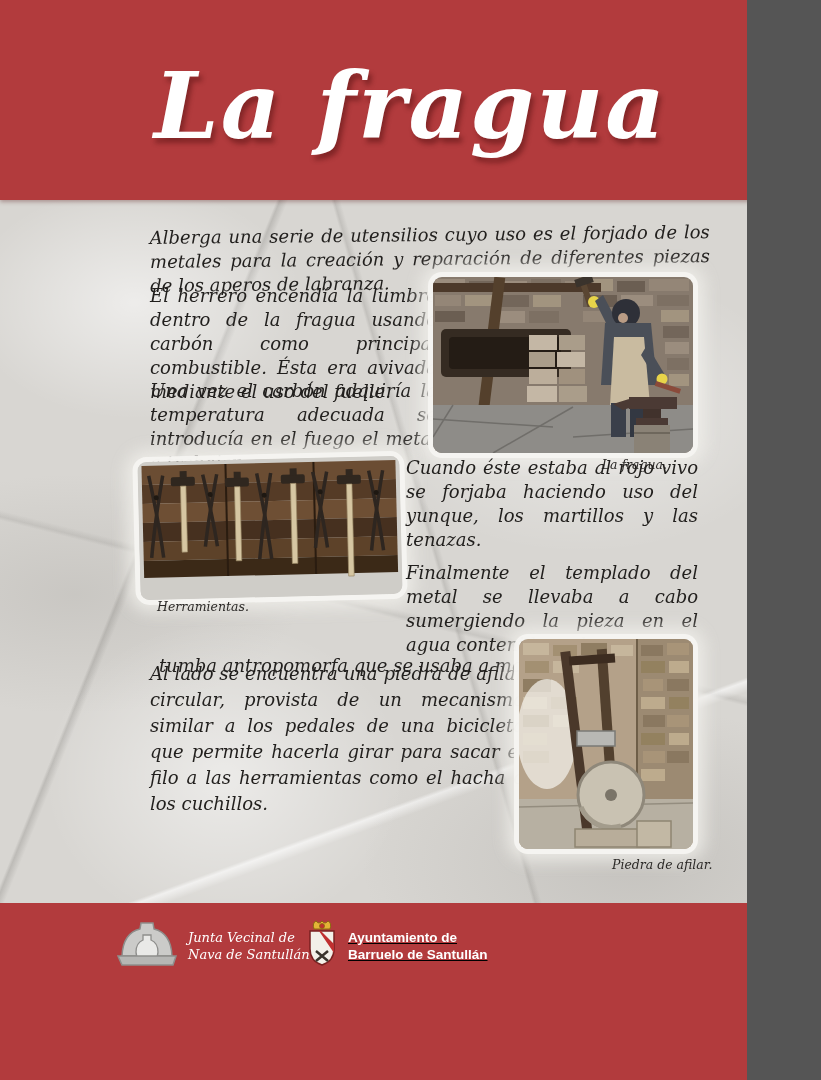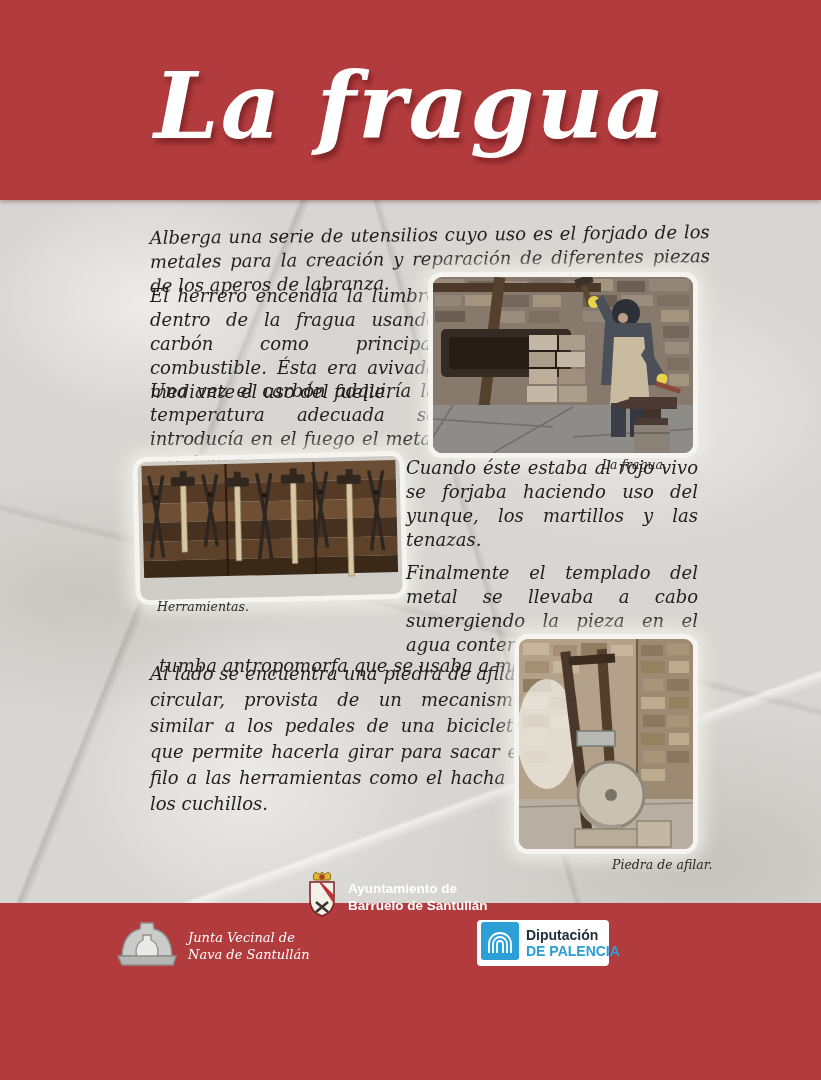--- a/index.html
+++ b/index.html
@@ -1,18 +1,18 @@
 <!DOCTYPE html>
 <html><head>
 <meta charset="utf-8">
 <style>
   * { margin:0; padding:0; box-sizing:border-box; }
   html,body { width:821px; background:#555; }
   .page {
-    position:relative; width:821px; height:1080px; overflow:hidden;
+    position:relative; width:747px; height:1080px; overflow:hidden;
     font-family:"DejaVu Serif", serif;
     background-color:#d8d6d2;
     background-image:
       radial-gradient(ellipse 260px 180px at 18% 28%, rgba(255,255,255,.55), transparent 65%),
       radial-gradient(ellipse 340px 220px at 78% 38%, rgba(255,255,255,.45), transparent 65%),
       radial-gradient(ellipse 300px 260px at 30% 72%, rgba(255,255,255,.5), transparent 60%),
       radial-gradient(ellipse 420px 240px at 85% 80%, rgba(150,147,142,.28), transparent 65%),
       radial-gradient(ellipse 380px 200px at 10% 55%, rgba(148,145,140,.22), transparent 60%),
       linear-gradient(112deg, transparent 30.2%, rgba(120,118,114,.28) 30.5%, transparent 31.2%),
       linear-gradient(74deg,  transparent 55.2%, rgba(120,118,114,.22) 55.5%, transparent 56.1%),
@@ -263,48 +263,30 @@
         <path d="M27,14 h8 v5 q7,3 7,12 q0,9 -11,9 q-11,0 -11,-9 q0,-9 7,-12 Z" fill="#e9e9e7" stroke="#8e8e8c" stroke-width="1.3"></path>
         <path d="M2,35 h58 l-3,9 H6 Z" fill="#b6b6b4" stroke="#8e8e8c" stroke-width="1.5"></path>
       </svg>
     </span>
     <span class="logo-text-script">
       <div>Junta Vecinal de</div>
       <div>Nava de Santullán</div>
     </span>
   </div>
 
-  <div class="logo" style="left:306px; top:870px;">
+  <div class="logo" style="left:306px; top:919px;text-decoration:underline;">
     <span>
       <svg width="32" height="50" viewBox="0 0 32 50">
         <path d="M8,10 Q6,4 10,2 Q13,6 16,2 Q19,6 22,2 Q26,4 24,10 Z" fill="#e3b437" stroke="#8a6a10" stroke-width="1"></path>
         <circle cx="16" cy="7" r="2.5" fill="#c03030" stroke="#8a6a10" stroke-width="0.8"></circle>
         <path d="M4,12 h24 v18 q0,12 -12,16 Q4,42 4,30 Z" fill="#f3f0e9" stroke="#7a2020" stroke-width="1.5"></path>
         <path d="M4,12 h9 l15,22 v-9 L15,12 Z" fill="#c03030"></path>
         <path d="M10,32 l12,10 M22,32 l-12,10" stroke="#3a332c" stroke-width="2.5"></path>
       </svg>
     </span>
     <span class="logo-text-sans">
       <div>Ayuntamiento de</div>
       <div>Barruelo de Santullán</div>
     </span>
   </div>
 
-  <div class="logo" style="left:477px; top:920px;">
-    <div class="dipu-box">
-      <span>
-        <svg width="38" height="38" viewBox="0 0 38 38">
-          <rect width="38" height="38" rx="3" fill="#2b9fd6"></rect>
-          <g stroke="#ffffff" fill="none" stroke-width="1.8">
-            <path d="M8,31 v-9 a11,11 0 0 1 22,0 v9"></path>
-            <path d="M12,31 v-9 a7,7 0 0 1 14,0 v9"></path>
-            <path d="M16,31 v-9 a3,3 0 0 1 6,0 v9"></path>
-          </g>
-        </svg>
-      </span>
-      <span>
-        <div class="dipu-text dipu-line1">Diputación</div>
-        <div class="dipu-text dipu-line2">DE PALENCIA</div>
-      </span>
-    </div>
-  </div>
 
 </div>
 
 </body></html>

